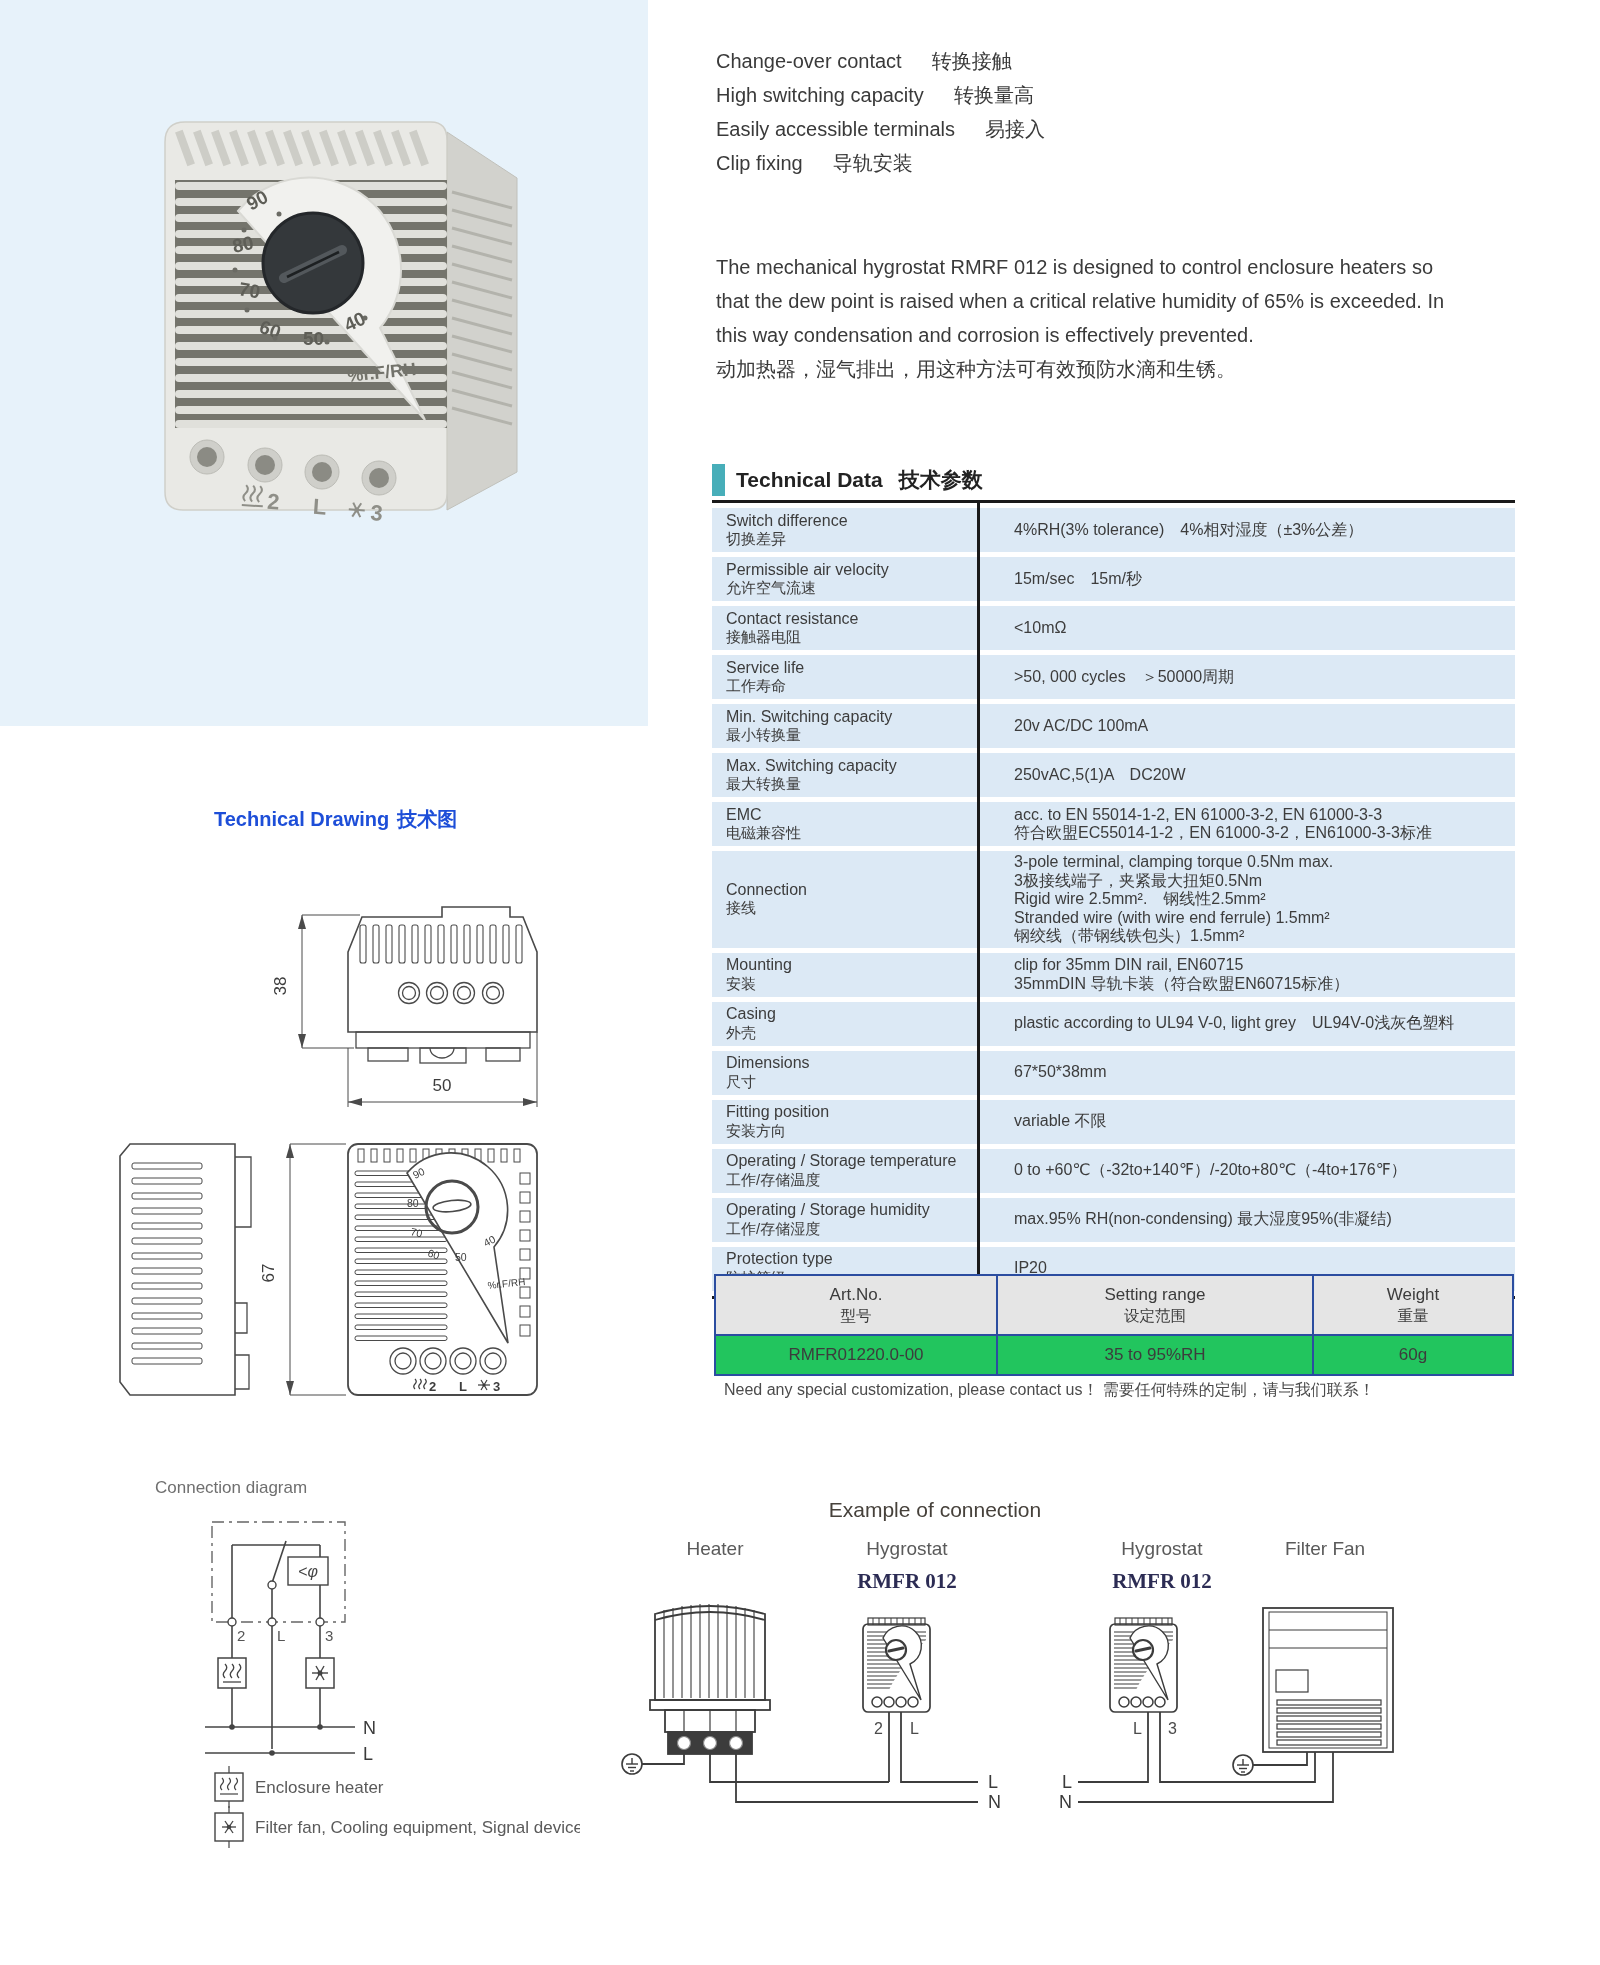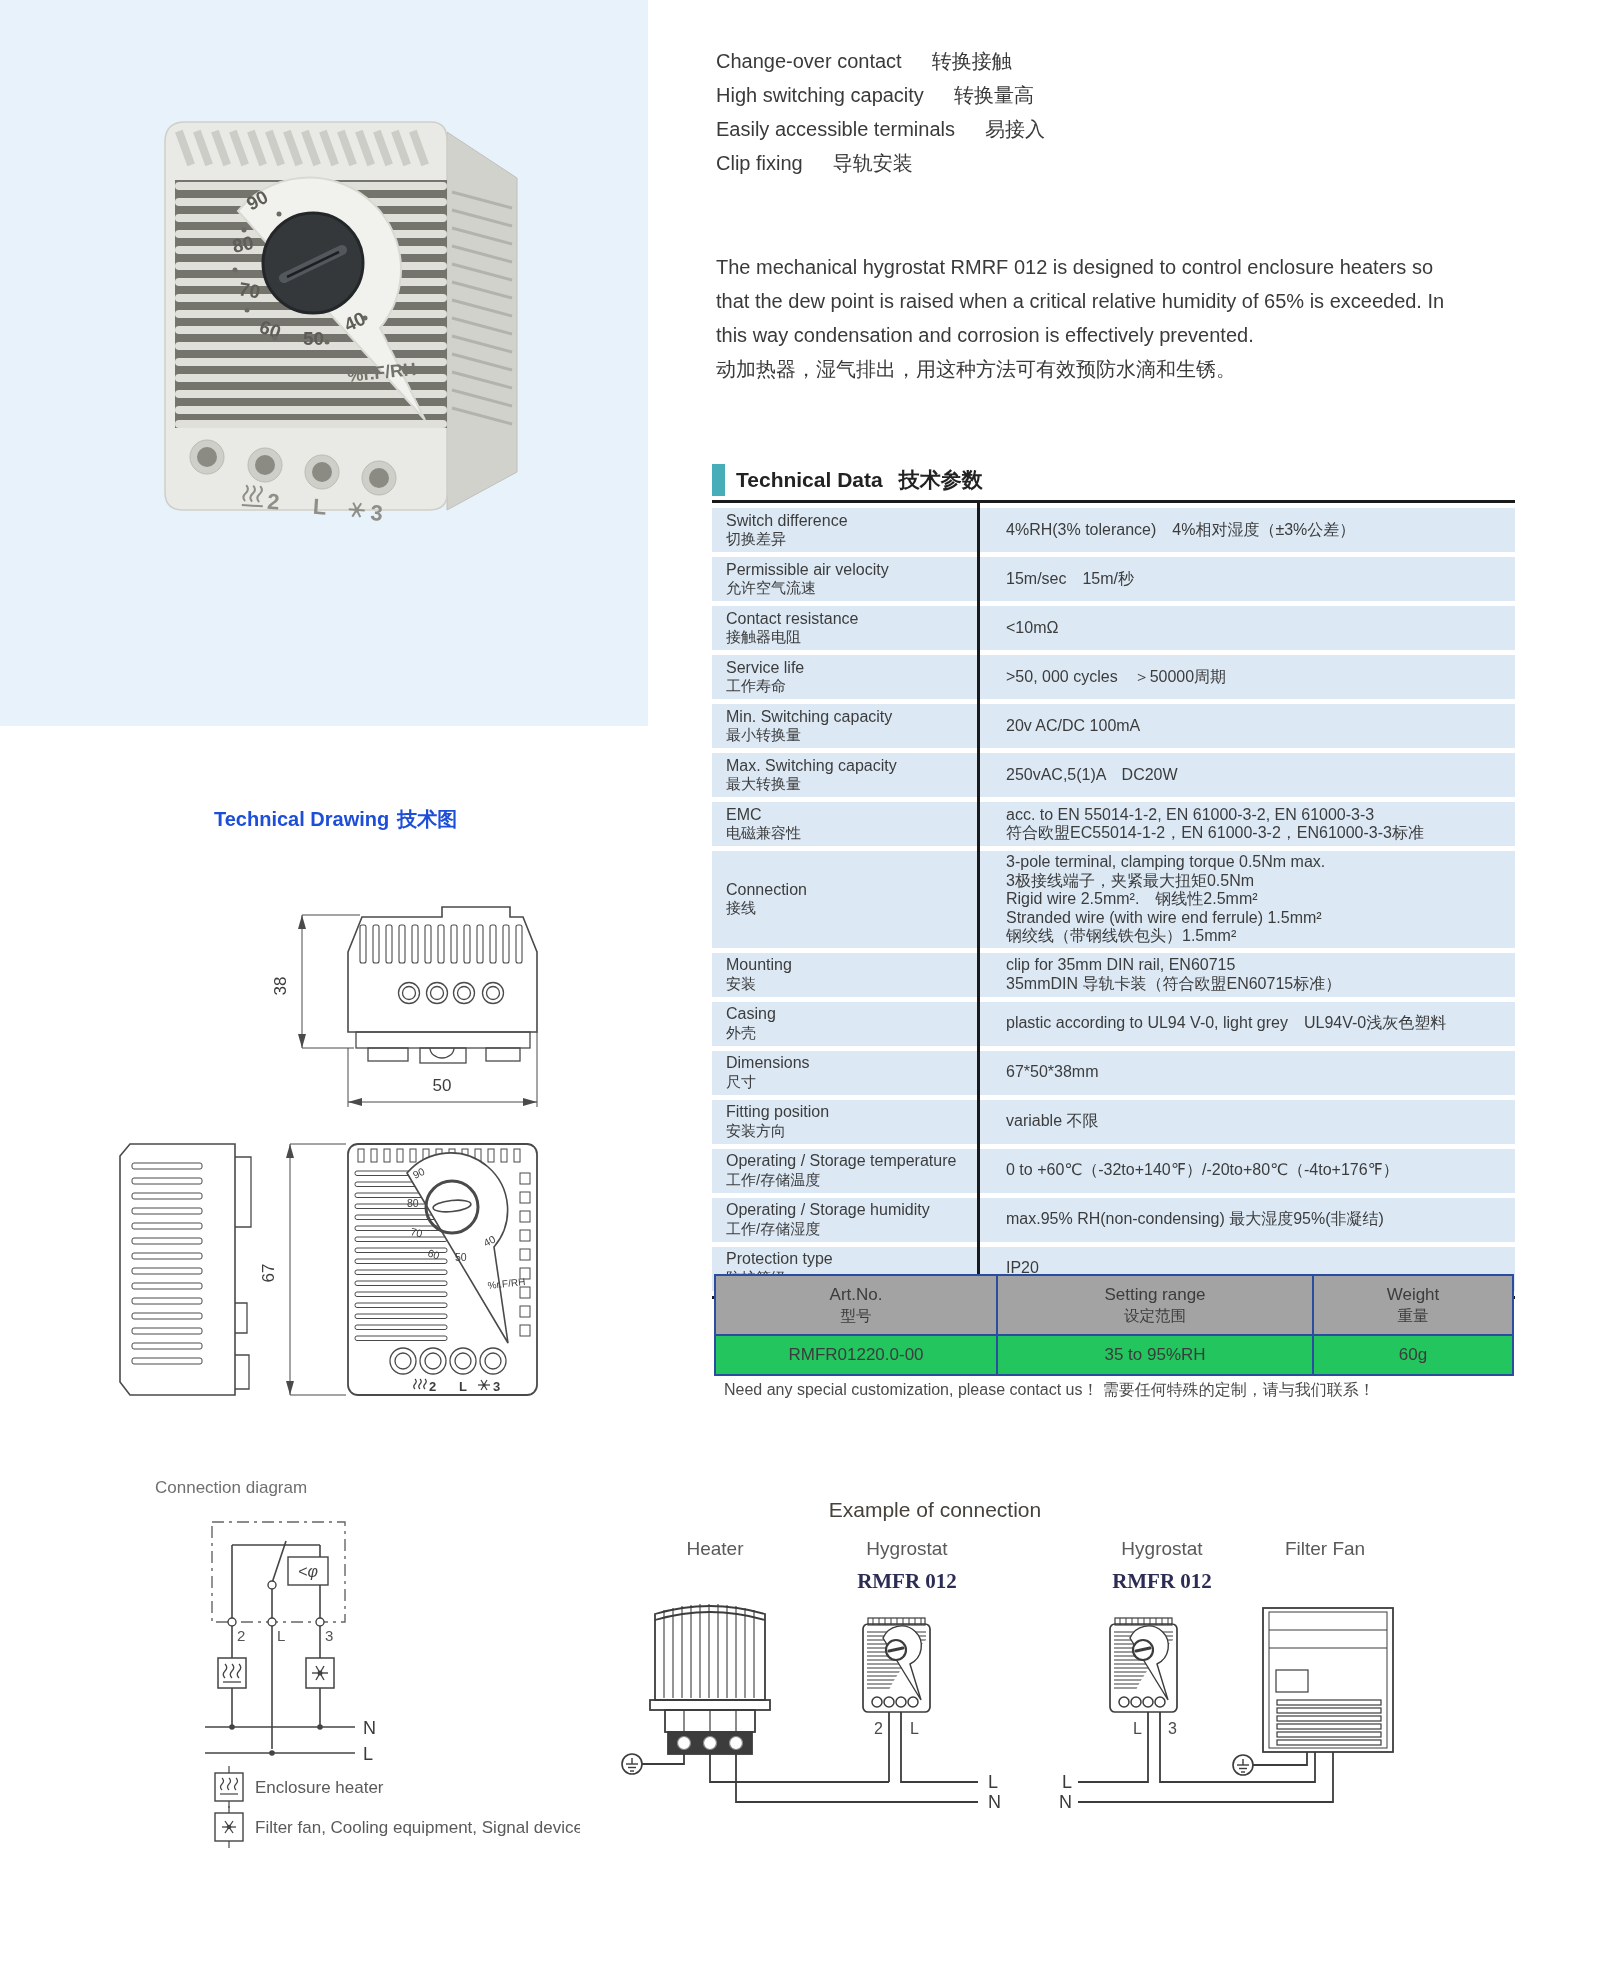--- a/index.html
+++ b/index.html
@@ -24,29 +24,29 @@
   .section-title{font-size:21px;font-weight:bold;color:#222;}
   .section-title .zh{margin-left:16px;}
   .head-rule{left:712px;top:500px;width:803px;height:3px;background:#1a1a1a;}
 
   
   .tech-table{left:712px;top:508px;width:803px;}
   .trow{display:flex;align-items:center;background:#dce9f5;margin-bottom:5px;min-height:40px;padding:2px 0;}
   .trow .lbl{width:266px;flex-shrink:0;padding-left:14px;box-sizing:border-box;}
   .lbl .en{display:block;font-size:16px;line-height:18.5px;}
   .lbl .zh{display:block;font-size:15px;line-height:18.5px;}
-  .trow .val{flex:1;padding-left:28px;font-size:16px;line-height:18.5px;}
+  .trow .val{flex:1;padding-left:36px;font-size:16px;line-height:18.5px;}
   .vdiv{position:absolute;left:265px;top:-5px;bottom:3px;width:3px;background:#1a1a1a;}
   .bot-rule{height:3px;background:#1a1a1a;}
 
   
   .order-wrap{left:714px;top:1274px;}
   table.order{border-collapse:collapse;}
   table.order td{border:2px solid #2b4da0;text-align:center;vertical-align:middle;}
-  table.order .hd{background:#a3a3a3;height:56px;}
+  table.order .hd{background:#e5e5e5;height:56px;}
   table.order .bd{background:#22c55e;height:36px;font-size:17px;}
   .hd .en{display:block;font-size:17px;line-height:21px;}
   .hd .zh{display:block;font-size:15.5px;line-height:21px;}
   .c1{width:278px;} .c2{width:312px;} .c3{width:196px;}
 
   .note{left:724px;top:1380px;font-size:16px;color:#4b4b4b;white-space:nowrap;}
 
   .td-title{left:214px;top:806px;font-size:20px;font-weight:bold;color:#1d4ed8;}
   .td-title .zh{margin-left:8px;font-weight:bold;}
 

